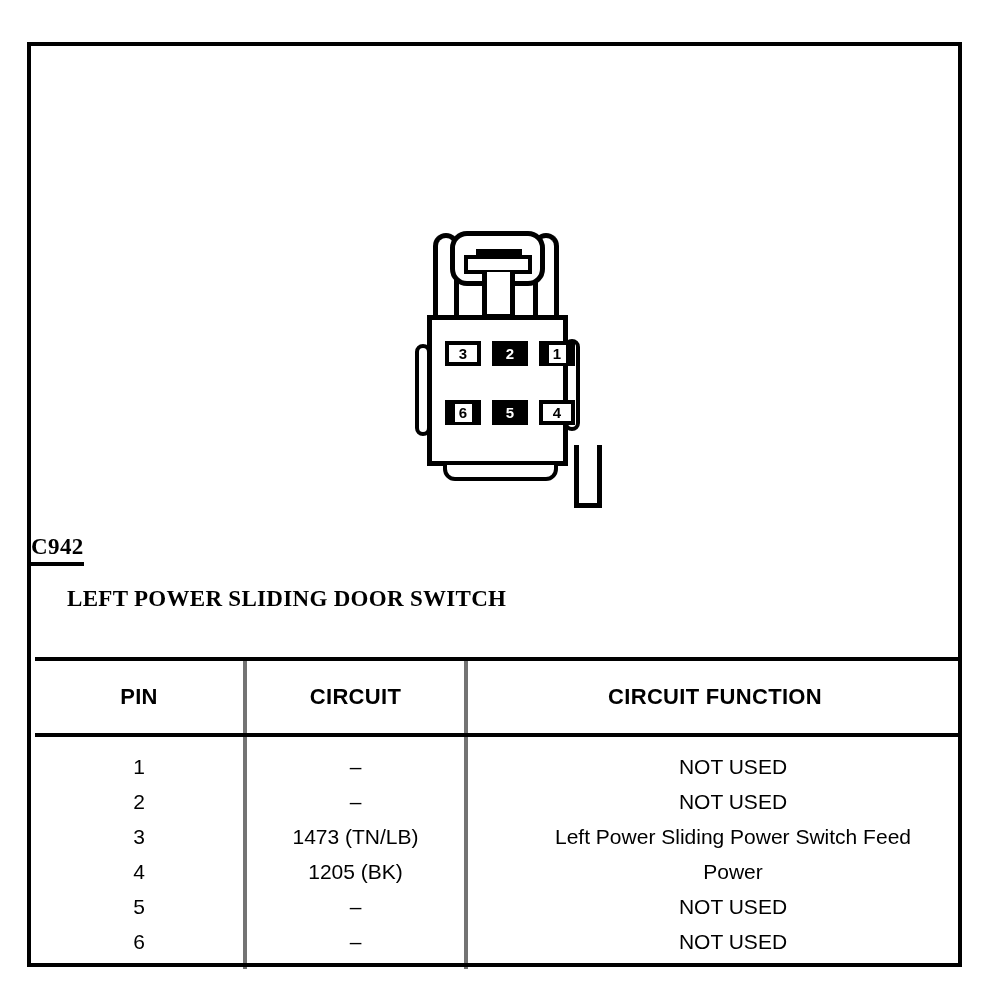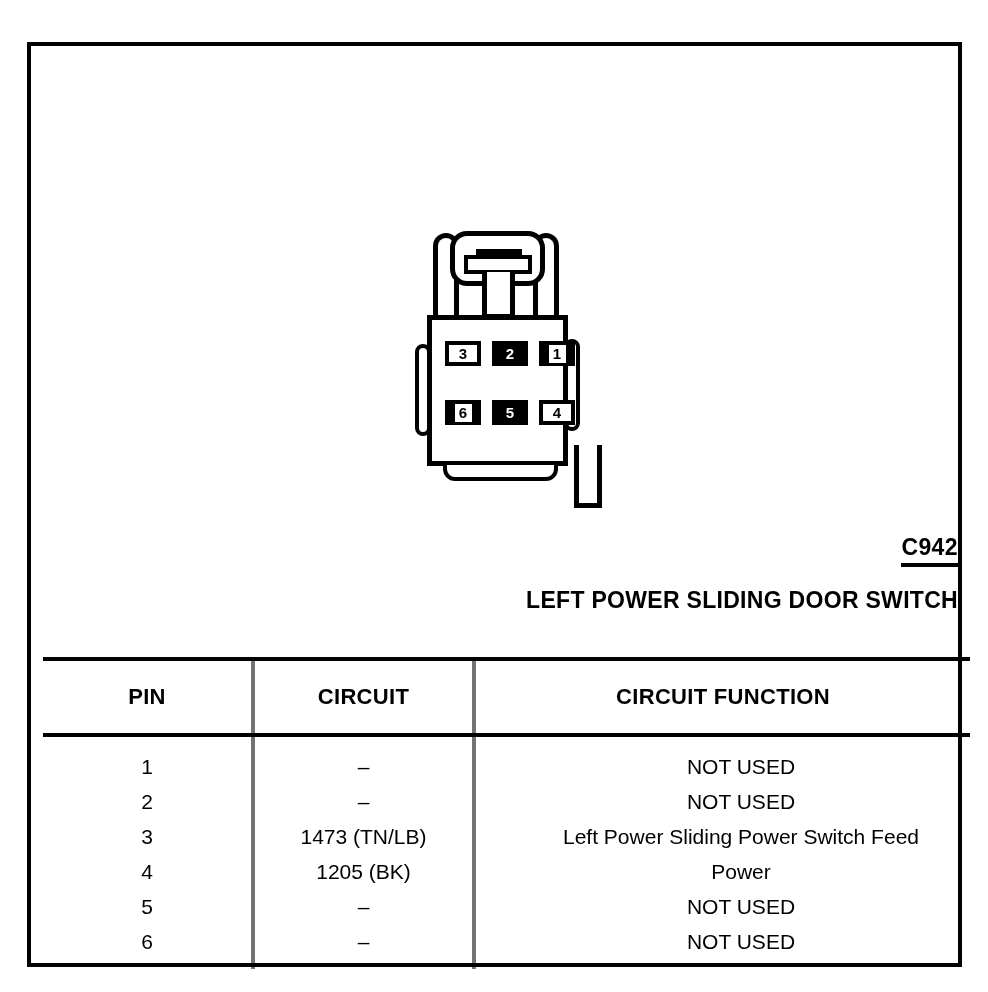--- a/index.html
+++ b/index.html
@@ -109,33 +109,33 @@
     background:#000;border:none;color:#000;
   }
   .pin.style-inset > span{
     display:flex;align-items:center;justify-content:center;
     background:#fff;width:17px;height:18px;
   }
   .pin > span{display:block;}
 
   
   #caption{
-    position:absolute;left:0;top:488px;width:927px;text-align:right;
+    position:absolute;left:0;top:488px;width:927px;text-align:left;font-family:Liberation Serif, serif;
   }
   #conn-id{
     font-size:23px;font-weight:bold;letter-spacing:.4px;
     display:inline-block;border-bottom:4px solid #000;padding-bottom:2px;
   }
   #conn-name{
-    margin-top:20px;font-size:23px;font-weight:bold;letter-spacing:.3px;
+    margin-top:20px;font-size:23px;font-weight:bold;letter-spacing:.3px;padding-left:36px;
   }
 
   
   #pintable{
-    position:absolute;left:12px;top:611px;width:927px;height:310px;
+    position:absolute;left:4px;top:611px;width:927px;height:310px;
     border-collapse:collapse;
     table-layout:fixed;
   }
   #pintable col.c-pin{width:210px;}
   #pintable col.c-cir{width:221px;}
   #pintable col.c-fun{width:496px;}
 
   #pintable th,#pintable td{
     border:0;padding:0;vertical-align:middle;
   }

